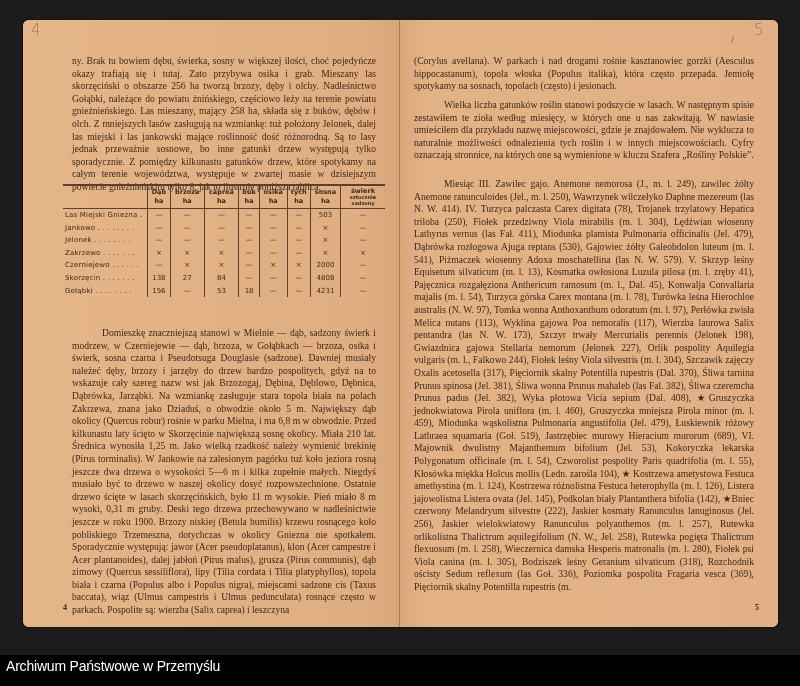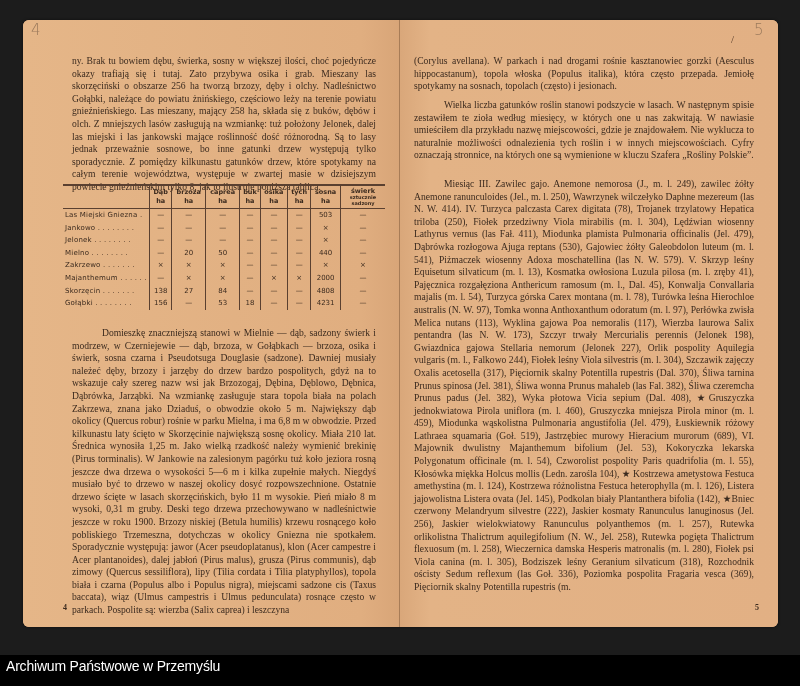--- a/index.html
+++ b/index.html
@@ -105,43 +105,32 @@
             <td>—</td>
             <td>—</td>
             <td>—</td>
             <td>—</td>
             <td>—</td>
             <td>—</td>
             <td>×</td>
             <td>—</td>
           </tr>
           <tr>
-            <td class="name">Mielno . . . . . . . .</td>
-            <td>—</td>
-            <td>20</td>
-            <td>50</td>
-            <td>—</td>
-            <td>—</td>
-            <td>—</td>
-            <td>440</td>
-            <td>—</td>
-          </tr>
-          <tr>
             <td class="name">Zakrzewo . . . . . . .</td>
             <td>×</td>
             <td>×</td>
             <td>×</td>
             <td>—</td>
             <td>—</td>
             <td>—</td>
             <td>×</td>
             <td>×</td>
           </tr>
           <tr>
-            <td class="name">Majanthemum . . . . . .</td>
+            <td class="name">Czerniejewo . . . . . .</td>
             <td>—</td>
             <td>×</td>
             <td>×</td>
             <td>—</td>
             <td>×</td>
             <td>×</td>
             <td>2000</td>
             <td>—</td>
           </tr>
           <tr>

